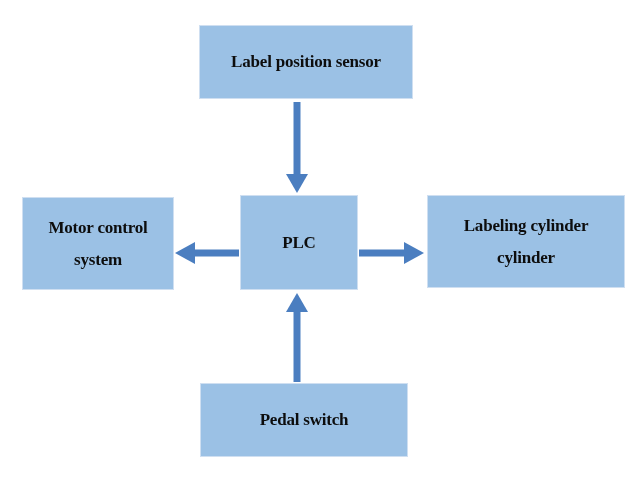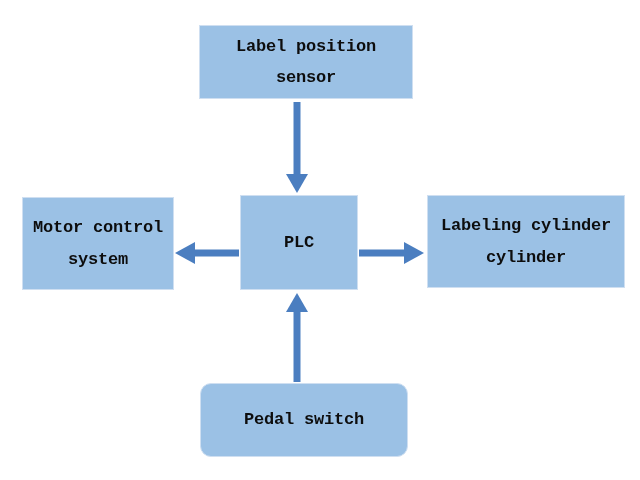--- a/index.html
+++ b/index.html
@@ -8,21 +8,21 @@
     --arrow: #4b7ec0;
     --text: #0d0d0d;
     --background: #ffffff;
   }
   html, body { margin: 0; padding: 0; background: var(--background); }
   .canvas {
     position: relative;
     width: 640px;
     height: 480px;
     background: var(--background);
-    font-family: Liberation Mono, monospace;
+    font-family: Liberation Serif, serif;
     overflow: hidden;
   }
   .node {
     position: absolute;
     box-sizing: border-box;
     background: var(--box-fill);
     border: 1px solid var(--box-border);
     display: flex;
     align-items: center;
     justify-content: center;
@@ -31,21 +31,21 @@
     font-weight: 700;
     font-size: 17px;
     line-height: 1.85;
     letter-spacing: -0.2px;
     padding: 2px 8px;
   }
   .node-top    { left: 199px; top: 25px;  width: 214px; height: 74px; }
   .node-left   { left: 22px;  top: 197px; width: 152px; height: 93px; }
   .node-center { left: 240px; top: 195px; width: 118px; height: 95px; }
   .node-right  { left: 427px; top: 195px; width: 198px; height: 93px; }
-  .node-bottom { left: 200px; top: 383px; width: 208px; height: 74px; border-radius: 11px; }
+  .node-bottom { left: 200px; top: 383px; width: 208px; height: 74px; }
   svg.arrows {
     position: absolute;
     left: 0; top: 0;
     width: 640px; height: 480px;
     pointer-events: none;
   }
   svg.arrows line { stroke: var(--arrow); stroke-width: 7; }
   svg.arrows polygon { fill: var(--arrow); }
 </style>
 </head>

